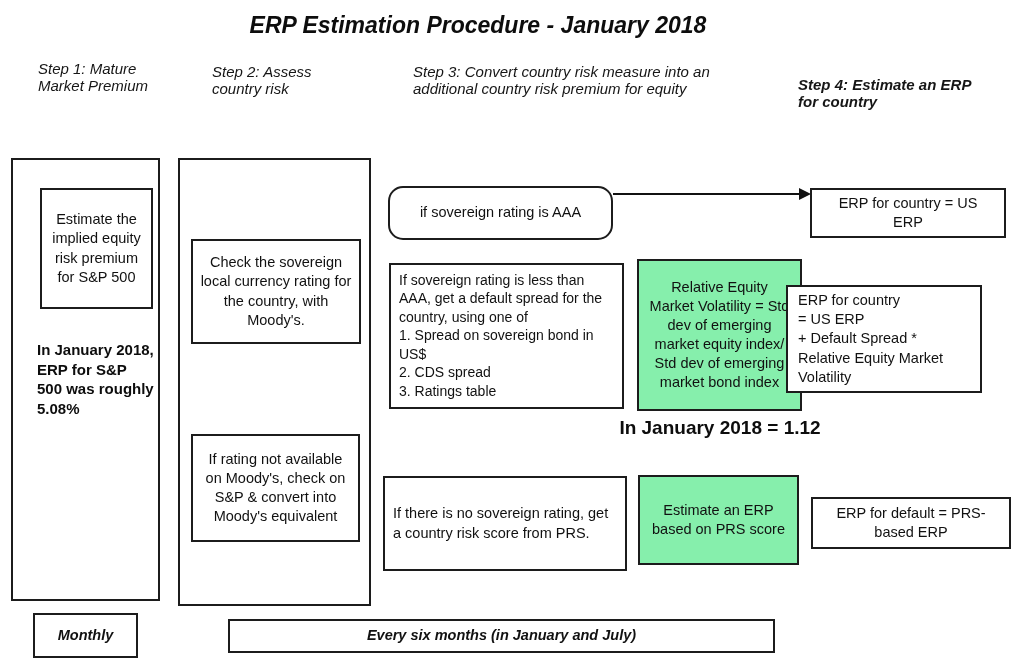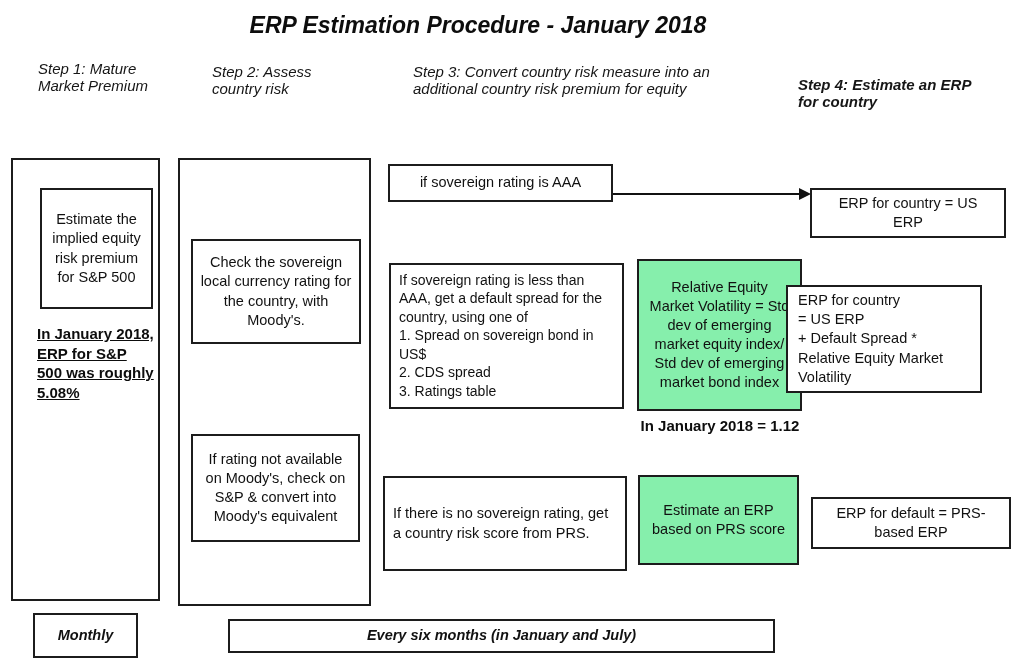--- a/index.html
+++ b/index.html
@@ -11,42 +11,42 @@
   .step-header{font-size:15px;font-style:italic;line-height:1.12;color:#161616;}
   .step-header.bold{font-weight:bold;}
   .box{border:2px solid #1c1c1c;background:#ffffff;box-sizing:border-box;
        display:flex;align-items:center;justify-content:center;
        text-align:center;font-size:14.5px;line-height:1.32;padding:4px 6px;}
   .box.gray{background:#86efac;}
   .box.left{ text-align:left;justify-content:flex-start;}
   .box.top{align-items:flex-start;}
   .pre{white-space:pre-line;}
   .note{font-size:15px;font-weight:bold;line-height:1.3;color:#0d0d0d;}
-  .volval{font-size:15px;font-weight:bold;text-align:center;color:#0d0d0d;}
+  .volval{font-size:19px;font-weight:bold;text-align:center;color:#0d0d0d;}
   .freq{font-style:italic;font-weight:bold;}
 </style>
 </head>
 <body>
 
 <div class="abs title">ERP Estimation Procedure - January 2018</div>
 
 <div class="abs step-header" style="left:38px;top:61px;width:120px;">Step 1: Mature Market Premium</div>
 <div class="abs step-header" style="left:212px;top:64px;width:115px;">Step 2: Assess country risk</div>
 <div class="abs step-header" style="left:413px;top:64px;width:335px;">Step 3: Convert country risk measure into an additional country risk premium for equity</div>
 <div class="abs step-header bold" style="left:798px;top:77px;width:195px;">Step 4: Estimate an ERP for country</div>
 
 <div class="abs box" style="left:11px;top:158px;width:149px;height:443px;padding:0;"></div>
 <div class="abs box" style="left:40px;top:188px;width:113px;height:121px;">Estimate the implied equity risk premium for S&amp;P 500</div>
-<div class="abs note" style="left:37px;top:324px;width:118px;text-decoration:underline;">In January 2018, ERP for S&amp;P 500 was roughly 5.08%</div>
+<div class="abs note" style="left:37px;top:340px;width:118px;">In January 2018, ERP for S&amp;P 500 was roughly 5.08%</div>
 
 <div class="abs box" style="left:178px;top:158px;width:193px;height:448px;padding:0;"></div>
 <div class="abs box" style="left:191px;top:239px;width:170px;height:105px;">Check the sovereign local currency rating for the country, with Moody's.</div>
 <div class="abs box" style="left:191px;top:434px;width:169px;height:108px;">If rating not available on Moody's, check on S&amp;P &amp; convert into Moody's equivalent</div>
 
-<div class="abs box" style="left:388px;top:164px;width:225px;height:38px;">if sovereign rating is AAA</div>
+<div class="abs box" style="left:388px;top:186px;width:225px;height:54px;border-radius:15px;">if sovereign rating is AAA</div>
 
 <svg class="abs" style="left:613px;top:185px;" width="200" height="18">
   <line x1="0" y1="9" x2="186" y2="9" stroke="#111" stroke-width="2"></line>
   <polygon points="186,3 198,9 186,15" fill="#111"></polygon>
 </svg>
 
 <div class="abs box left top pre" style="left:389px;top:263px;width:235px;height:146px;padding:6px 8px;font-size:14px;">If sovereign rating is less than AAA, get a default spread for the country, using one of
 1. Spread on sovereign bond in US$
 2. CDS spread
 3. Ratings table</div>

